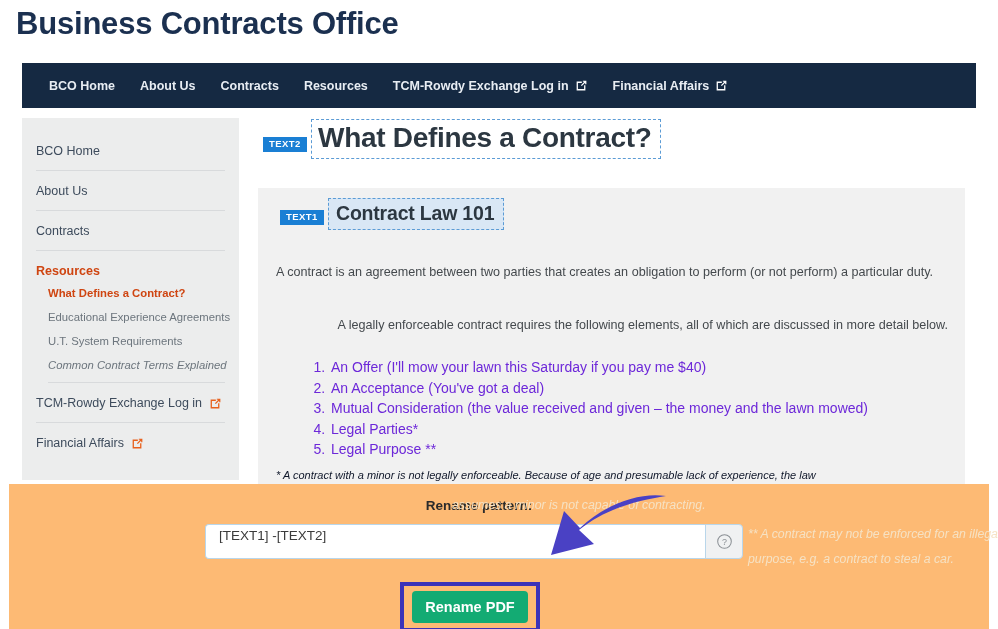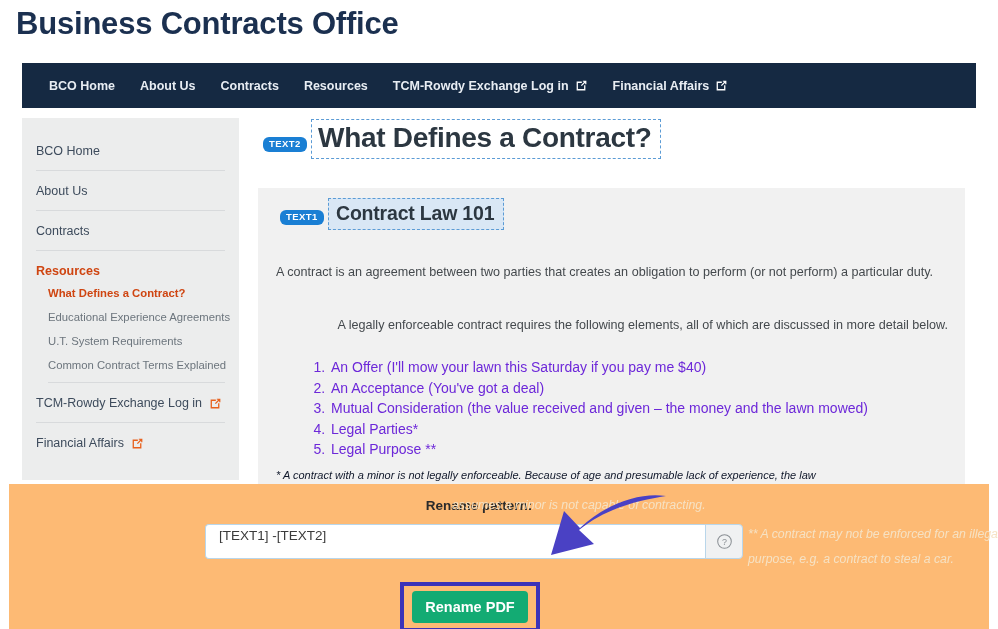--- a/index.html
+++ b/index.html
@@ -83,21 +83,21 @@
     margin: 0 14px 0 26px;
     padding: 6px 0 6px 0;
     font-size: 11.3px;
     color: #6c757d;
     white-space: nowrap;
   }
   .side-sub.active {
     color: #cf4511;
     font-weight: bold;
   }
-  .side-sub.last { border-bottom: 1px solid #d8dadc; padding-bottom: 11px; }
+  .side-sub.last { border-bottom: 1px solid #d8dadc; padding-bottom: 11px; font-style: italic; }
   .side-item.noborder { border-bottom: none; }
   .ext-icon-orange svg { display: block; }
 
   
   #main-card-top {
     position: absolute;
     left: 258px;
     top: 118px;
     width: 707px;
     height: 70px;
@@ -110,21 +110,20 @@
   }
   .tag-badge {
     display: inline-block;
     background: #1a7fd4;
     color: #ffffff;
     font-size: 9.5px;
     font-weight: bold;
     letter-spacing: 0.4px;
     padding: 2px 6px 2px 6px;
     line-height: 1.15;
-    border-radius: 6px;
   }
   #page-heading {
     display: inline-block;
     font-size: 28px;
     font-weight: bold;
     color: #2c3741;
     letter-spacing: -0.3px;
     border: 1px dashed #5b9bd5;
     padding: 2px 8px 4px 6px;
     margin-top: 0px;

